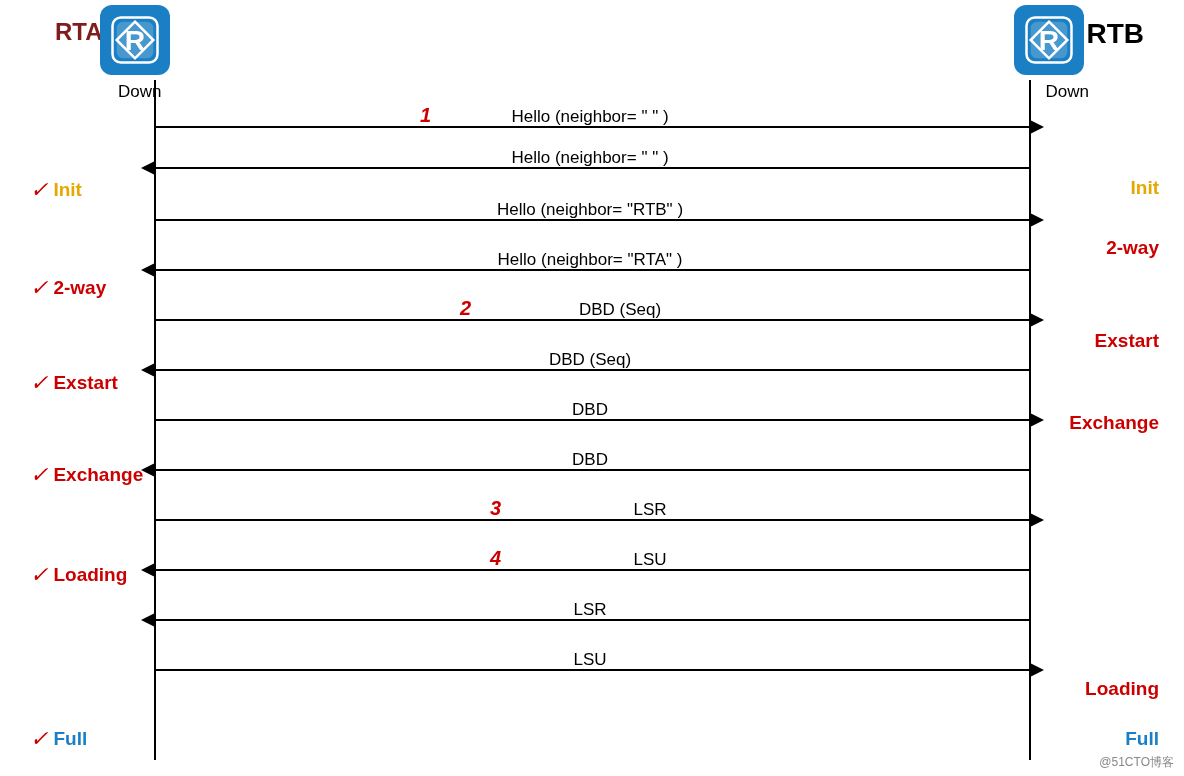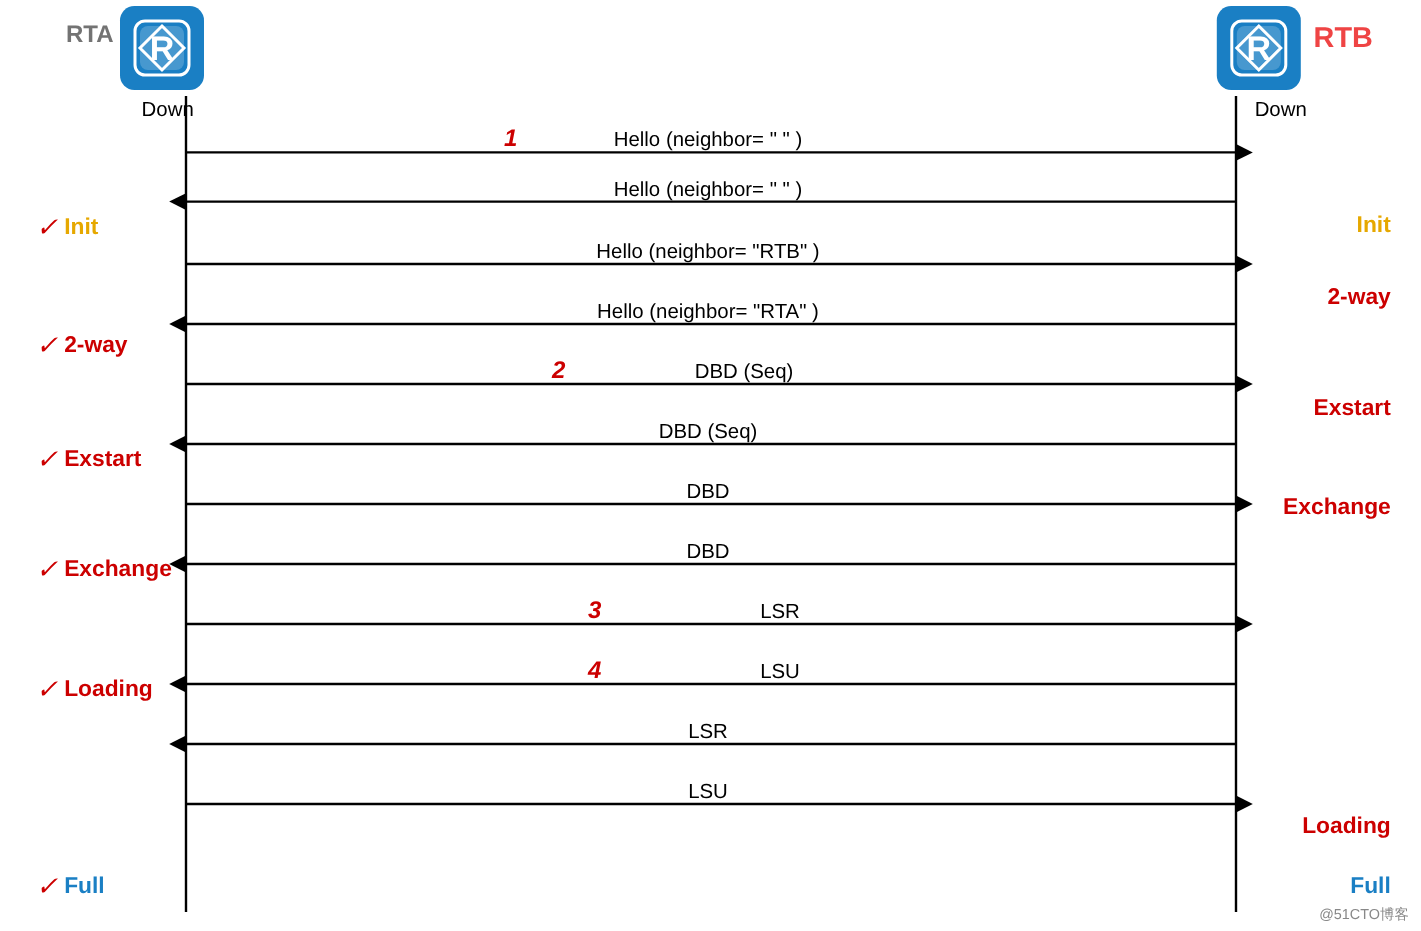--- a/index.html
+++ b/index.html
@@ -97,39 +97,39 @@
     <line x1="155" y1="620" x2="1030" y2="620" stroke="#000" stroke-width="2"></line>
     <polygon points="155,613 141,620 155,627" fill="#000"></polygon>
     <text x="590" y="615" font-size="17" fill="#000" text-anchor="middle">LSR</text>
 
     <line x1="155" y1="670" x2="1030" y2="670" stroke="#000" stroke-width="2"></line>
     <polygon points="1030,663 1044,670 1030,677" fill="#000"></polygon>
     <text x="590" y="665" font-size="17" fill="#000" text-anchor="middle">LSU</text>
 
   </svg>
 
-  <div style="position:absolute;left:55px;top:18px;font-size:20px;font-weight:bold;color:#737373;">RTA</div>
+  <div style="position:absolute;left:55px;top:18px;font-size:24px;font-weight:bold;color:#7f1d1d;">RTA</div>
 
   <div style="position:absolute;left:100px;top:5px;">
     <div class="router-icon">
       <svg viewBox="0 0 60 60" xmlns="http://www.w3.org/2000/svg">
 
         <rect x="8" y="8" width="44" height="44" rx="8" ry="8" fill="white" opacity="0.2"></rect>
         <text x="30" y="42" font-size="34" font-weight="bold" fill="white" text-anchor="middle" font-family="Arial">R</text>
 
         <rect x="3" y="3" width="54" height="54" rx="10" ry="10" fill="none" stroke="white" stroke-width="3"></rect>
 
         <polygon points="30,8 52,30 30,52 8,30" fill="none" stroke="white" stroke-width="3"></polygon>
       </svg>
     </div>
   </div>
 
   <div style="position:absolute;left:118px;top:82px;font-size:17px;color:#000;font-weight:normal;">Down</div>
 
-  <div style="position:absolute;right:40px;top:18px;font-size:24px;font-weight:bold;color:#ef4444;margin-left:30px;">RTB</div>
+  <div style="position:absolute;right:40px;top:18px;font-size:28px;font-weight:bold;color:#000000;margin-left:30px;">RTB</div>
 
   <div style="position:absolute;right:100px;top:5px;">
     <div class="router-icon">
       <svg viewBox="0 0 60 60" xmlns="http://www.w3.org/2000/svg">
         <rect x="8" y="8" width="44" height="44" rx="8" ry="8" fill="white" opacity="0.2"></rect>
         <text x="30" y="42" font-size="34" font-weight="bold" fill="white" text-anchor="middle" font-family="Arial">R</text>
         <rect x="3" y="3" width="54" height="54" rx="10" ry="10" fill="none" stroke="white" stroke-width="3"></rect>
         <polygon points="30,8 52,30 30,52 8,30" fill="none" stroke="white" stroke-width="3"></polygon>
       </svg>
     </div>

